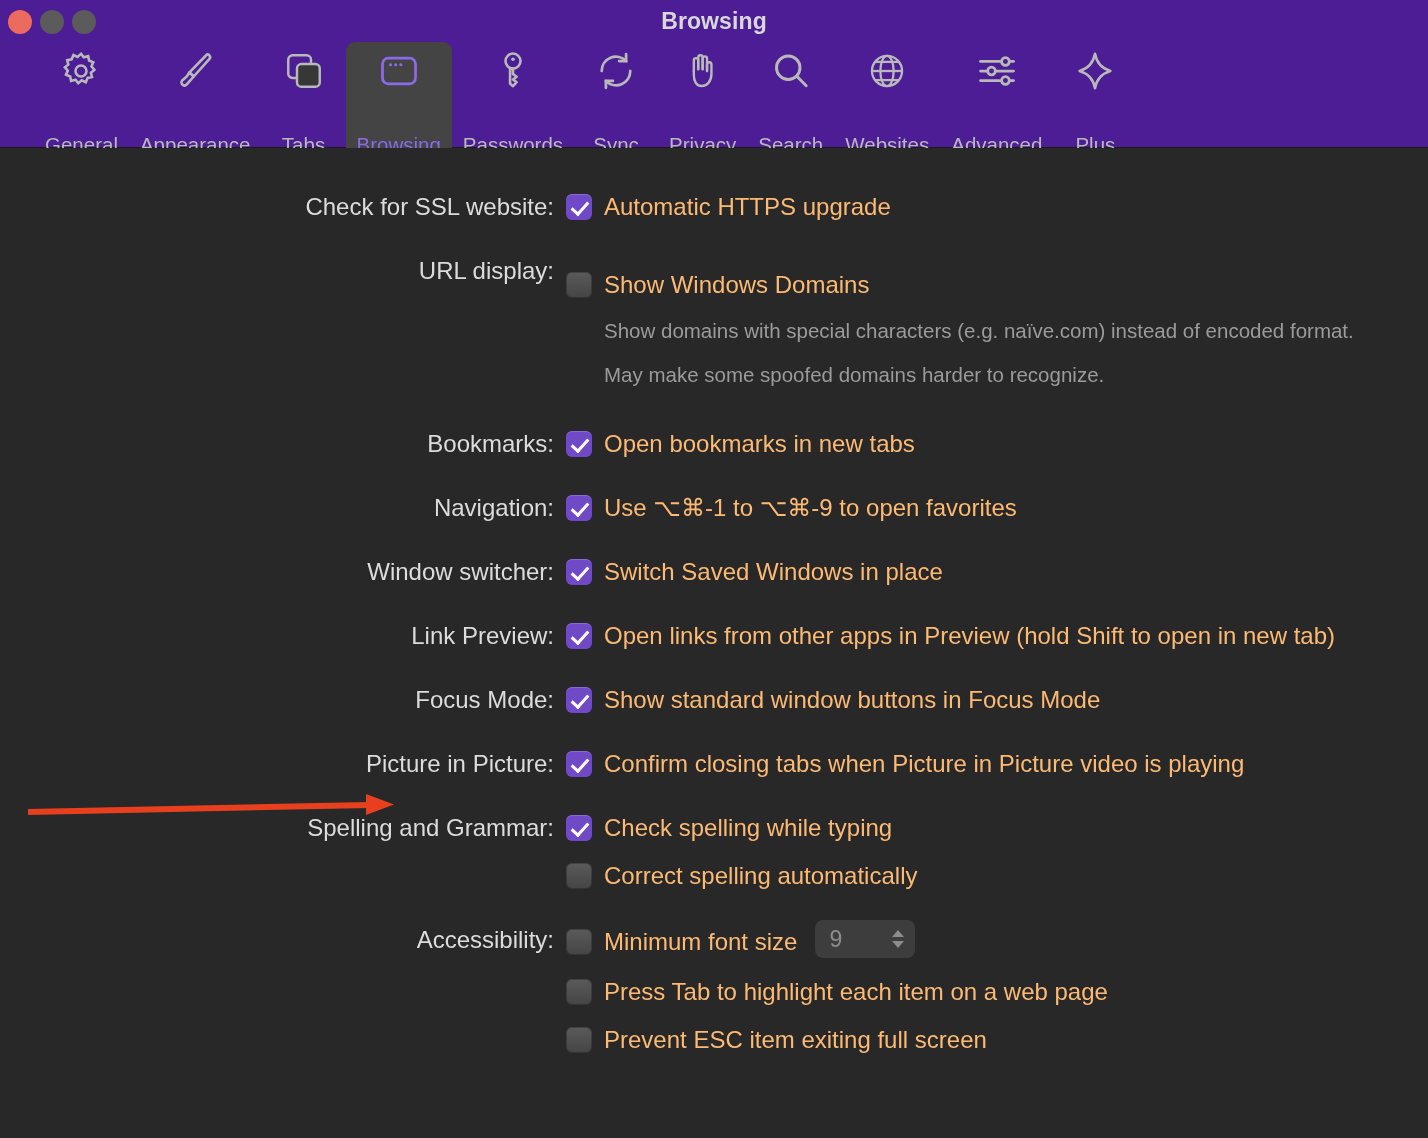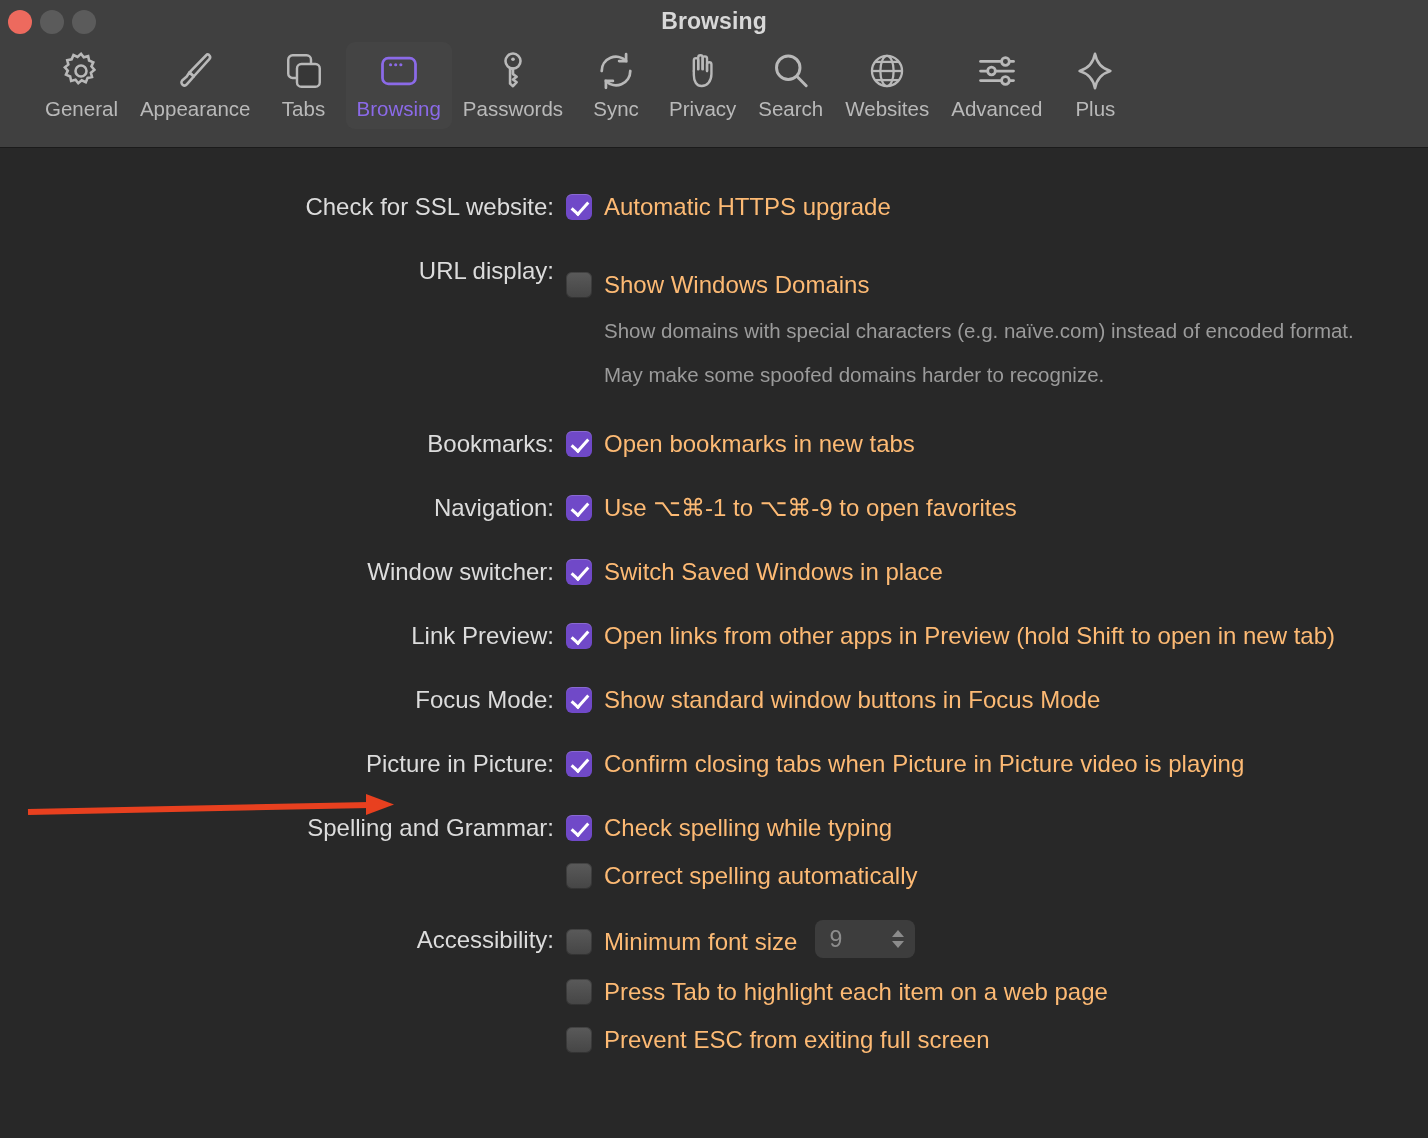--- a/index.html
+++ b/index.html
@@ -7,21 +7,21 @@
     width: 1428px; height: 1138px;
     background: #282828;
     font-family: "Liberation Sans", sans-serif;
     overflow: hidden;
   }
 
   
   .titlebar-area {
     position: relative;
     width: 1428px; height: 148px;
-    background: #404040;
+    background: #4c1d95;
     border-bottom: 1px solid #1b1b1b;
   }
   .traffic-lights {
     position: absolute; top: 10px; left: 8px;
     display: flex; gap: 8px;
   }
   .tl { width: 24px; height: 24px; border-radius: 50%; }
   .tl-close { background: #ed6a5e; }
   .tl-min   { background: #5b5b5b; }
   .tl-max   { background: #5b5b5b; }
@@ -41,20 +41,21 @@
     display: flex; align-items: flex-start;
     padding-left: 34px;
   }
   .tb-item {
     display: flex; flex-direction: column; align-items: center;
     justify-content: flex-end;
     min-width: 84px;
     padding: 6px 11px 8px 11px;
     border-radius: 9px;
     cursor: default;
+    gap: 36px;
   }
   .tb-item .tb-icon {
     height: 46px; width: 46px;
     display: flex; align-items: center; justify-content: center;
     margin-bottom: 3px;
   }
   .tb-item .tb-label {
     font-size: 20.5px;
     color: #b9b9b9;
     white-space: nowrap;
@@ -465,18 +466,18 @@
         </span>
       </div>
       <div class="spacer-14"></div>
       <label class="cb-line">
         <span class="checkbox off"></span>
         <span class="cb-text wide">Press Tab to highlight each item on a web page</span>
       </label>
       <div class="spacer-14"></div>
       <label class="cb-line">
         <span class="checkbox off"></span>
-        <span class="cb-text wide">Prevent ESC from exiting full screen</span>
+        <span class="cb-text wide">Prevent ESC item exiting full screen</span>
       </label>
     </div>
   </div>
 
 </div>
 
 </body></html>

